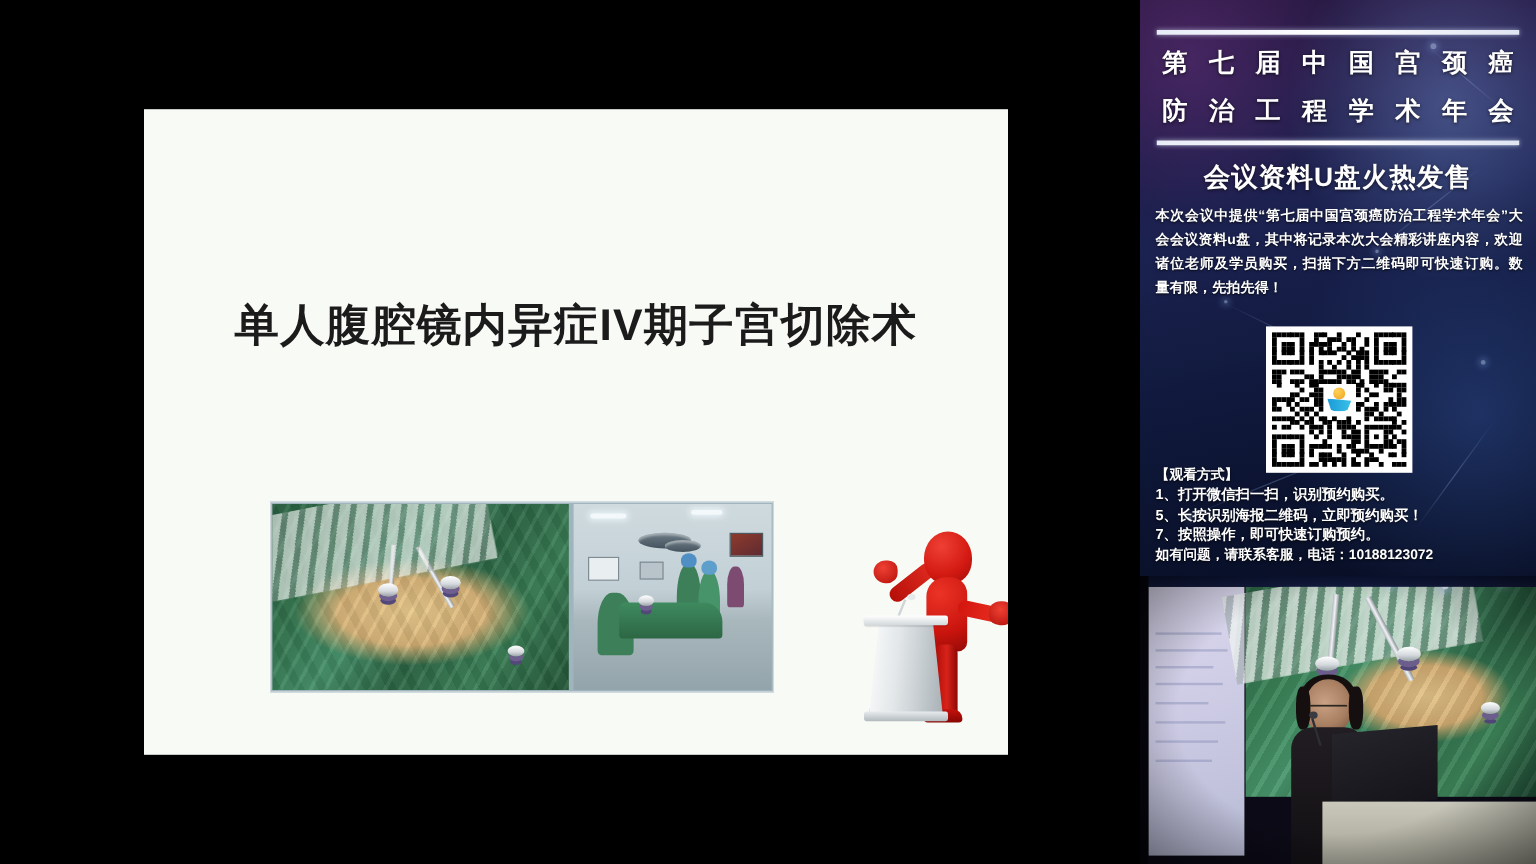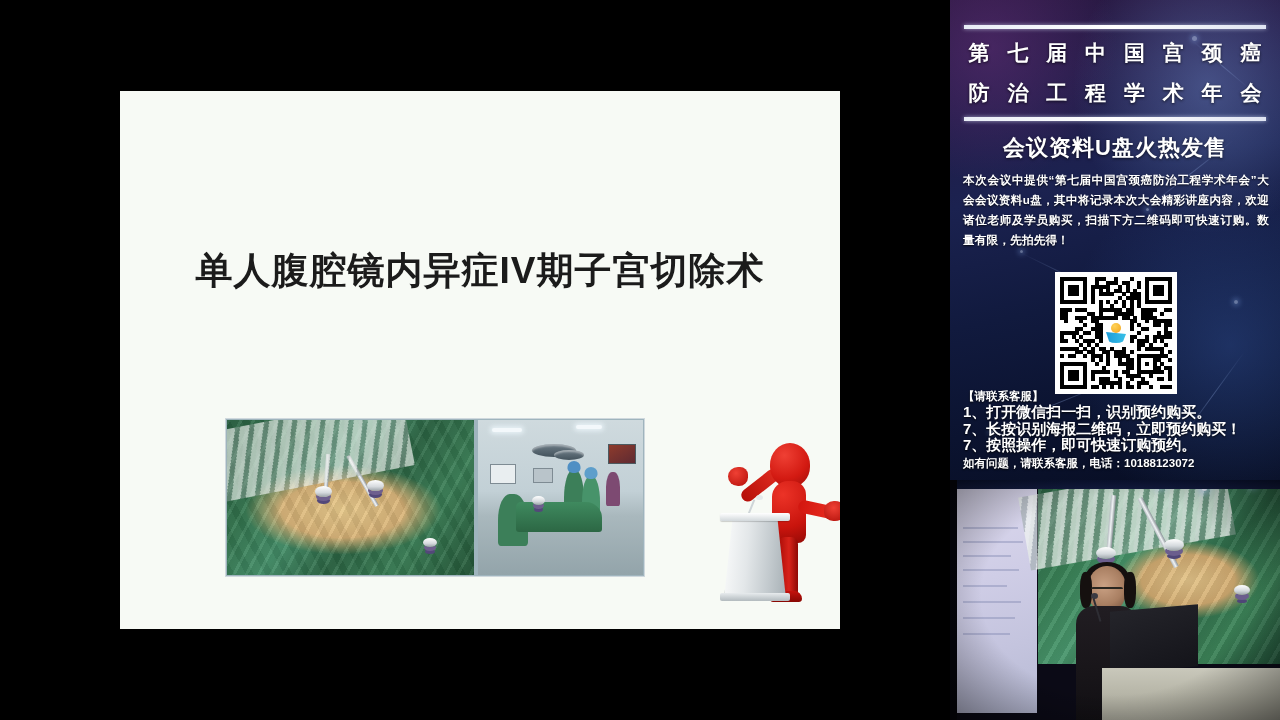--- a/index.html
+++ b/index.html
@@ -412,21 +412,21 @@
     color: #ffffff;
     font-weight: bold;
     text-shadow: 0 1px 2px rgba(0,0,0,.85);
   }
   #howto-title {
     font-size: 11.5px;
     line-height: 16px;
   }
   #howto ul { list-style: none; }
   #howto li {
-    font-size: 15px;
+    font-size: 12px;
     line-height: 16.5px;
     white-space: nowrap;
   }
   #howto-contact {
     font-size: 11.5px;
     line-height: 17px;
     margin-top: 1px;
     white-space: nowrap;
   }
 
@@ -1102,24 +1102,24 @@
             <span class="qm" style="left: 104.28px; top: 108.14px; width: 4px; height: 4px;"></span>
             <span class="qm" style="left: 108.14px; top: 108.14px; width: 4px; height: 4px;"></span>
           </div>
         <div id="qr-logo">
           <span class="lg-ball"></span>
           <span class="lg-swoosh"></span>
         </div>
       </div>
 
       <div id="howto">
-        <div id="howto-title">【请联系客服】</div>
+        <div id="howto-title">【观看方式】</div>
         <ul>
           <li>1、打开微信扫一扫，识别预约购买。</li>
-          <li>7、长按识别海报二维码，立即预约购买！</li>
+          <li>5、长按识别海报二维码，立即预约购买！</li>
           <li>7、按照操作，即可快速订购预约。</li>
         </ul>
         <div id="howto-contact">如有问题，请联系客服，电话：10188123072</div>
       </div>
     </div>
 
     <div id="feed">
       <div id="feed-projection">
         <span class="pl" style="top:38px;  width:68%;"></span>
         <span class="pl" style="top:52px;  width:74%;"></span>

